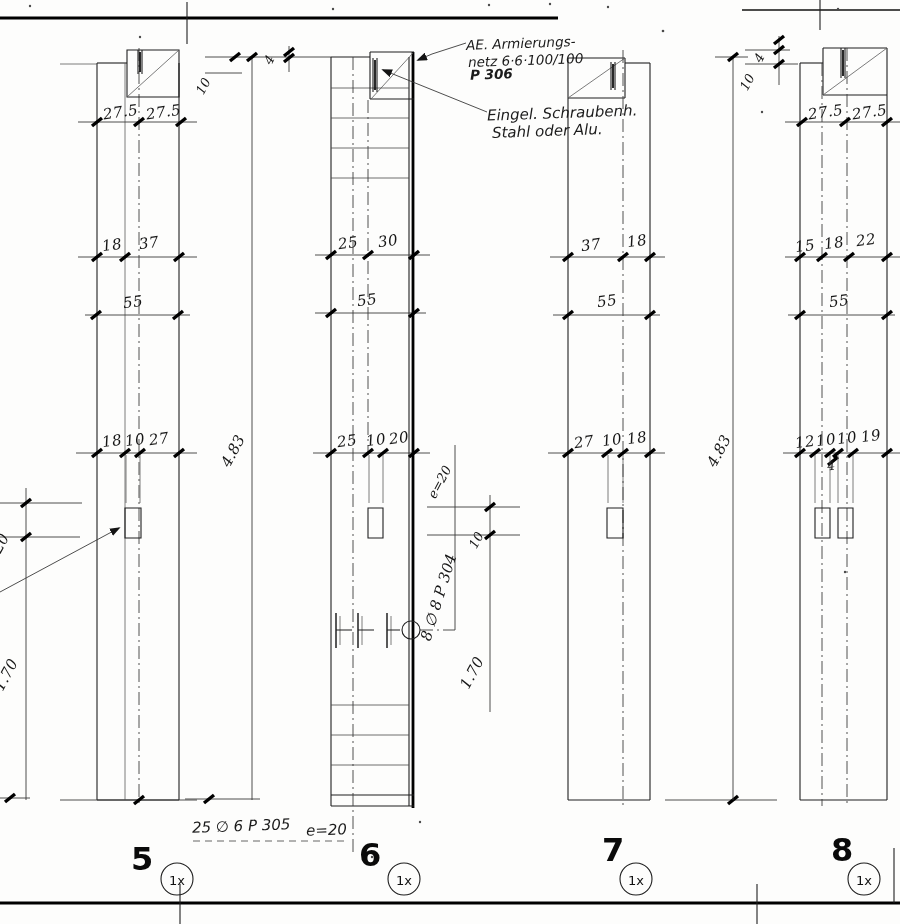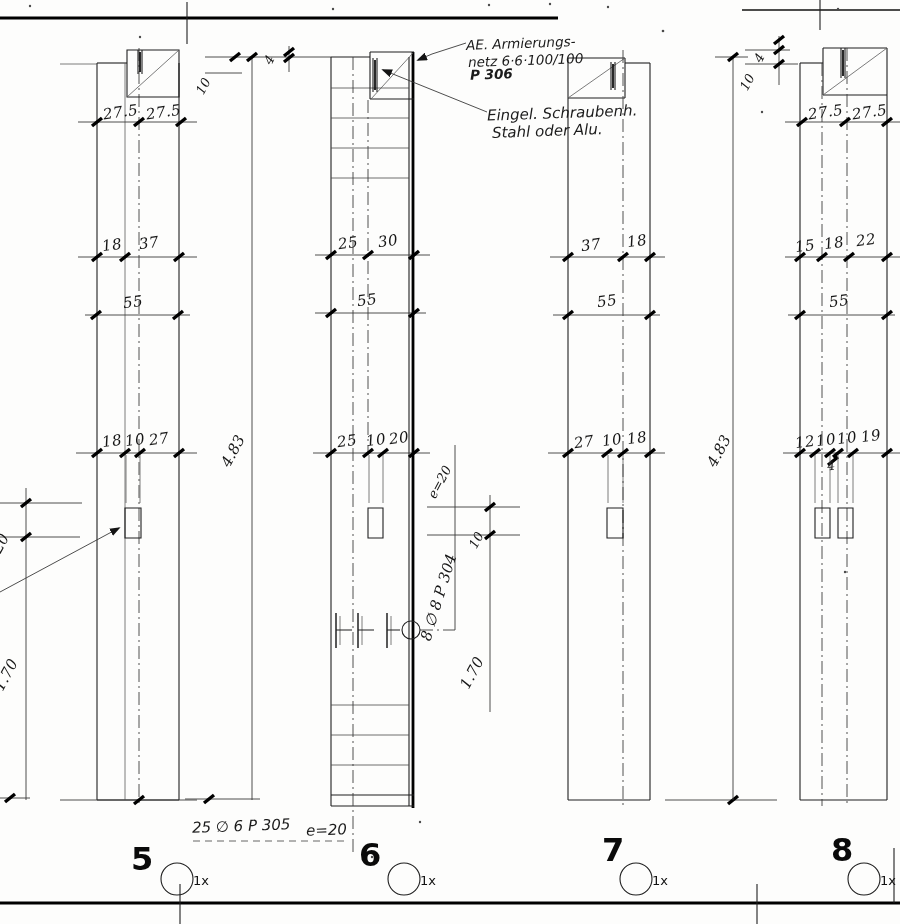--- a/index.html
+++ b/index.html
@@ -24,21 +24,21 @@
   .rot  { position:absolute; font:italic 15px "DejaVu Serif", serif; color:#161616;
           transform-origin:0 100%; transform:rotate(-62deg); white-space:nowrap; }
   .rot.sm { font-size:13px; }
   .rot.steep { transform:rotate(-73deg); }
   .note { position:absolute; font:italic 13.5px "DejaVu Sans", sans-serif; color:#1b1b1b;
           transform:rotate(-2deg); white-space:nowrap; }
   .note.lg { font-size:15px; }
   .note.b  { font-weight:bold; }
   .pnum { position:absolute; font:bold 32px "DejaVu Sans", sans-serif; color:#0a0a0a; }
   .mult { position:absolute; font:13px "DejaVu Sans", sans-serif; color:#111;
-          transform:translate(-50%,-50%);margin-left:24px; }
+          transform:translate(-50%,-50%); }
 </style>
 </head>
 <body>
 
 <div class="sheet">
 
 <svg width="900" height="924" viewBox="0 0 900 924">
   <defs>
     <marker id="ah" markerWidth="12" markerHeight="9" refX="10" refY="4.5" orient="auto">
       <path d="M0 0 L12 4.5 L0 9 Z" fill="#141414"></path>

